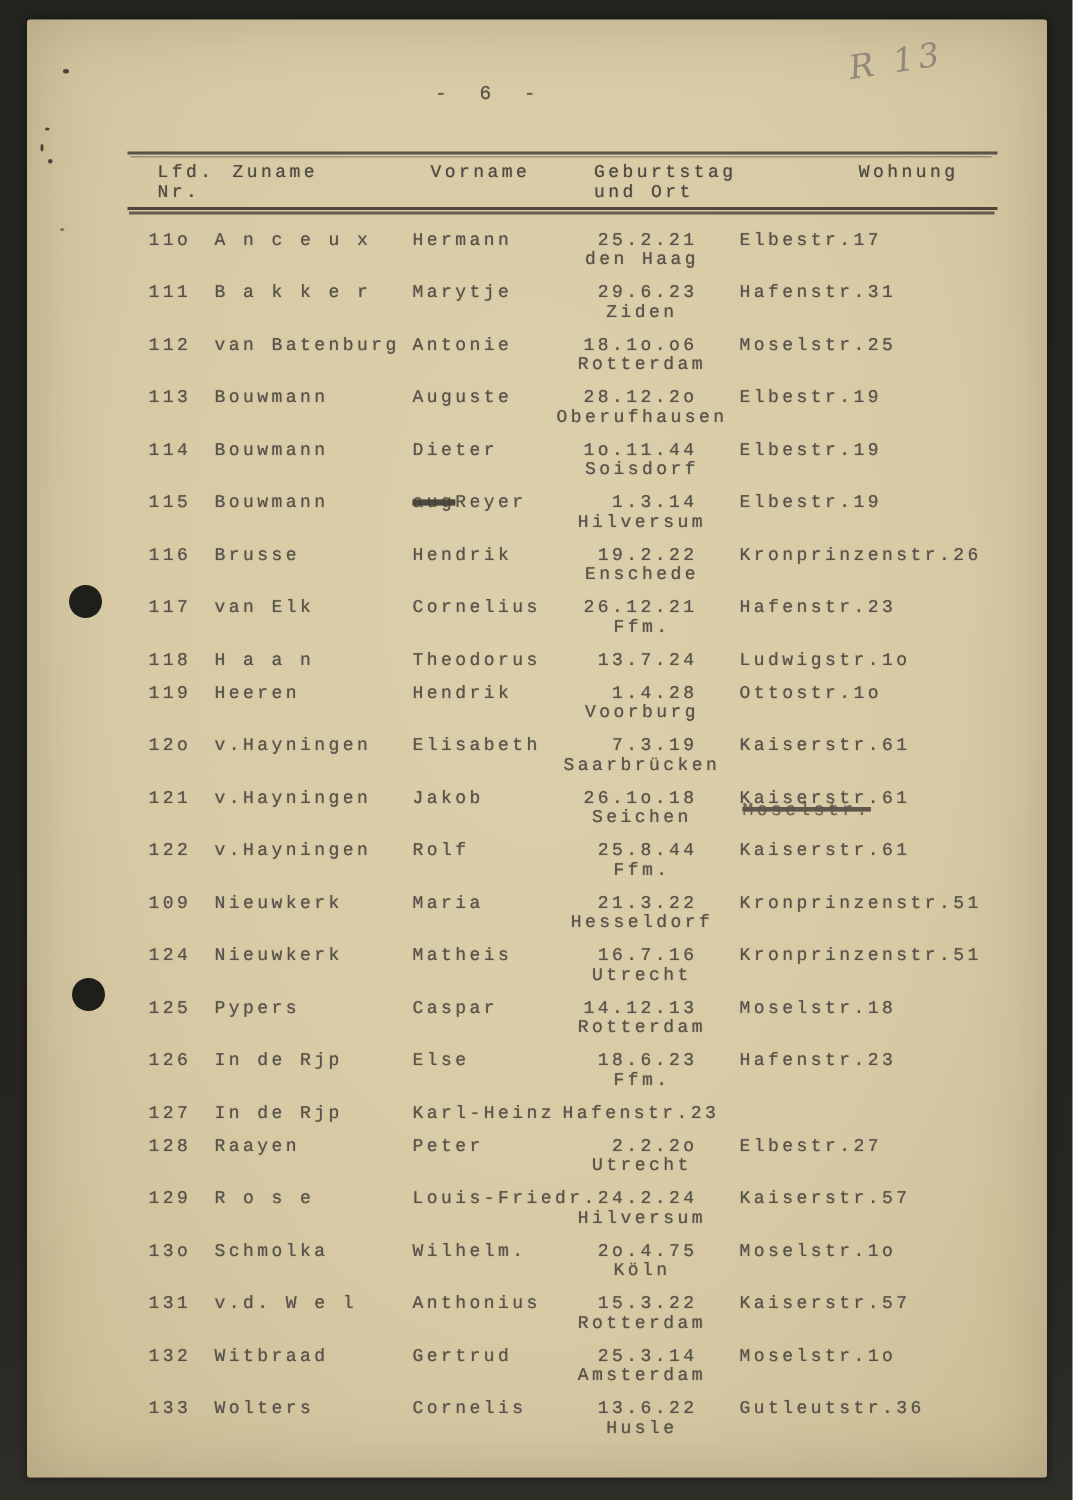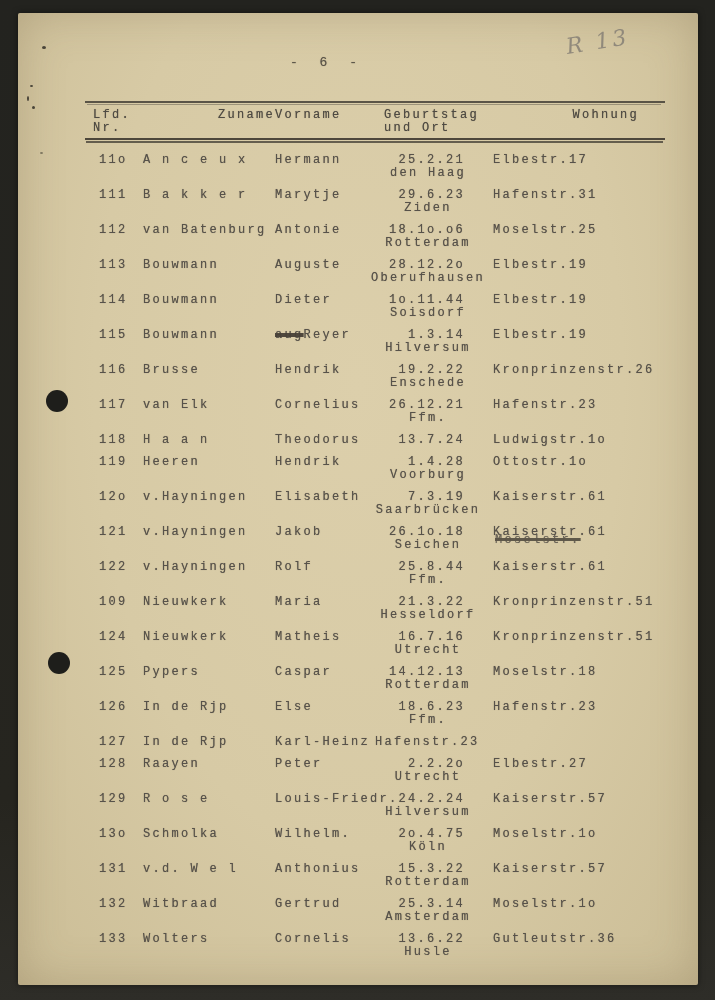--- a/index.html
+++ b/index.html
@@ -32,22 +32,22 @@
   .table{position:absolute;left:67px;top:88px;width:580px;}
   .rule{position:relative;width:100%;}
   .rule-top{height:5px;}
   .rule-top::before{content:"";position:absolute;left:0;right:0;top:0;height:1.6px;background:rgba(68,63,54,.85);}
   .rule-top::after{content:"";position:absolute;left:2px;right:4px;top:3px;height:1px;background:rgba(68,63,54,.4);}
   .rule-bottom{height:6px;margin-top:3px;}
   .rule-bottom::before{content:"";position:absolute;left:0;right:0;top:0;height:1.8px;background:rgba(62,57,48,.9);}
   .rule-bottom::after{content:"";position:absolute;left:1px;right:2px;top:3.4px;height:1.6px;background:rgba(62,57,48,.75);}
   .ink{color:#57524a;text-shadow:0 0 .7px rgba(75,69,60,.65);}
   .thead{display:flex;align-items:flex-start;margin-top:3px;font-size:12px;letter-spacing:2.3px;line-height:13px;color:#4e4a42;}
-  .h-nr{width:58px;padding-left:8px;box-sizing:border-box;}
-  .h-zu{width:132px;text-align:right;}
+  .h-nr{width:58px;padding-left:8px;box-sizing:border-box;margin-left:12px;}
+  .h-zu{width:132px;text-align:left;}
   .h-vo{width:100px;}
   .h-geb{width:118px;padding-left:9px;box-sizing:border-box;}
   .h-wo{flex:1;text-align:right;padding-right:26px;}
   .h2line span{display:block;}
   .tbody{margin-top:10px;}
   .row{display:flex;align-items:flex-start;padding-left:14px;margin-bottom:9px;
        font-size:12px;letter-spacing:2.3px;line-height:13px;white-space:nowrap;}
   .c-nr{width:44px;flex-shrink:0;}
   .c-zu{width:132px;flex-shrink:0;}
   .c-vo{width:100px;flex-shrink:0;overflow:visible;}

